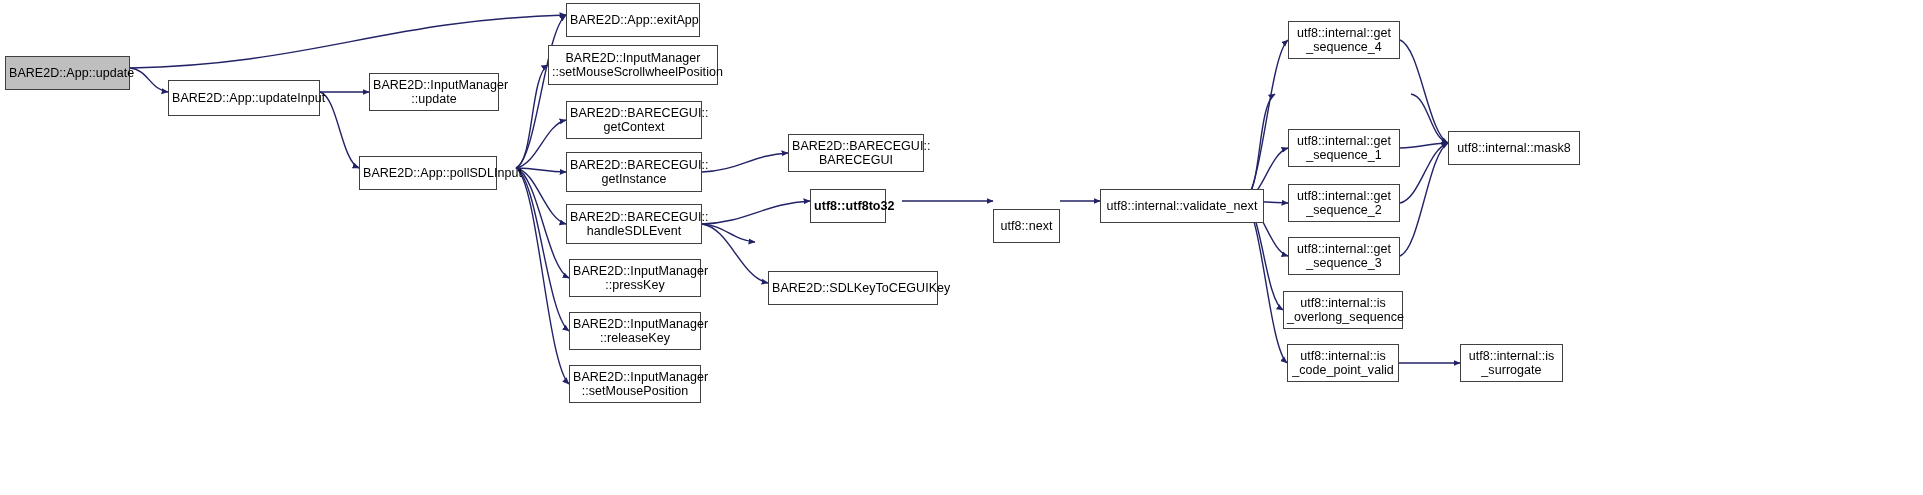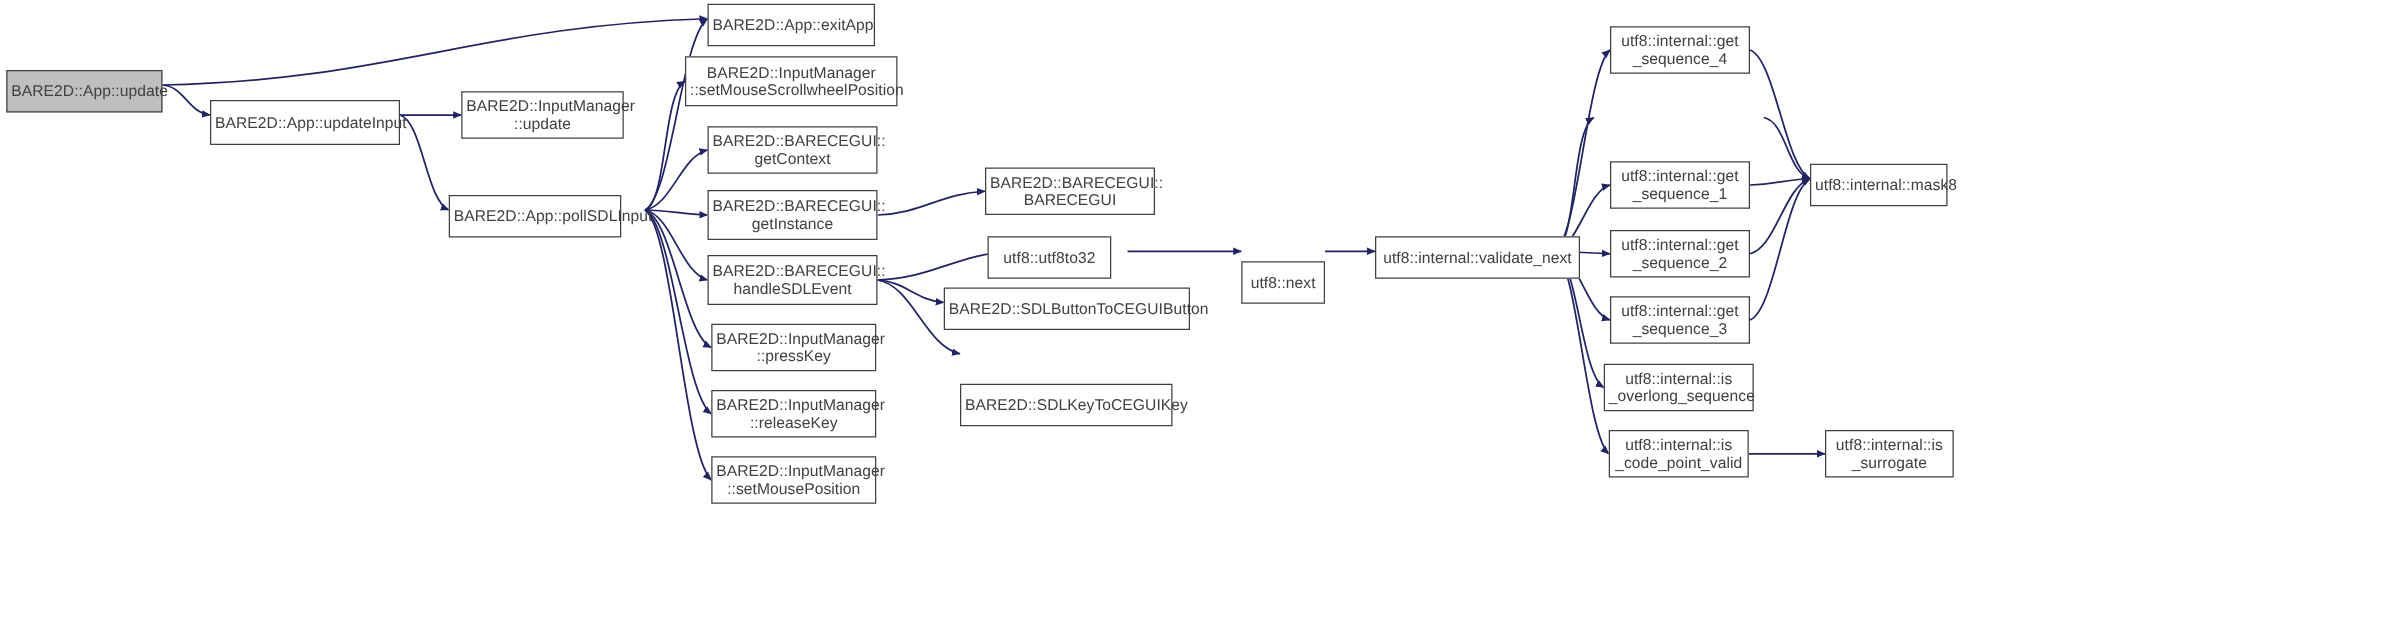--- a/index.html
+++ b/index.html
@@ -25,21 +25,21 @@
   }
   .node {
     position: absolute;
     box-sizing: border-box;
     display: flex;
     align-items: center;
     justify-content: center;
     text-align: center;
     background: #ffffff;
     border: 1px solid #404040;
-    color: #404040;
+    color: #000000;
     font-size: 12.5px;
     line-height: 14.5px;
     letter-spacing: 0.05px;
     white-space: pre-line;
     padding: 16px 3px;
     z-index: 5;
   }
   .node.root {
     background: #bfbfbf;
     border: 1px solid #404040;
@@ -104,33 +104,32 @@
     <div class="node" style="left: 566px; top: 204px; width: 136px; height: 40px;"><span>BARE2D::BARECEGUI::
 handleSDLEvent</span></div>
     <div class="node" style="left: 569px; top: 259px; width: 132px; height: 38px;"><span>BARE2D::InputManager
 ::pressKey</span></div>
     <div class="node" style="left: 569px; top: 312px; width: 132px; height: 38px;"><span>BARE2D::InputManager
 ::releaseKey</span></div>
     <div class="node" style="left: 569px; top: 365px; width: 132px; height: 38px;"><span>BARE2D::InputManager
 ::setMousePosition</span></div>
     <div class="node" style="left: 788px; top: 134px; width: 136px; height: 38px;"><span>BARE2D::BARECEGUI::
 BARECEGUI</span></div>
-    <div class="node" style="left: 790px; top: 189px; width: 99px; height: 24px;"><span>utf8::utf8to32</span></div>
-    <div class="node" style="left: 755px; top: 230px; width: 197px; height: 24px;"><span>BARE2D::SDLButtonToCEGUIButton</span></div>
-    <div class="node" style="left: 768px; top: 271px; width: 170px; height: 24px; margin-top: 36px;"><span>BARE2D::SDLKeyToCEGUIKey</span></div>
+    <div class="node" style="left: 810px; top: 189px; width: 76px; height: 24px; font-weight: bold;"><span>utf8::utf8to32</span></div>
+    <div class="node" style="left: 768px; top: 271px; width: 170px; height: 24px;"><span>BARE2D::SDLKeyToCEGUIKey</span></div>
     <div class="node" style="left: 993px; top: 189px; width: 67px; height: 24px; margin-top: 20px;"><span>utf8::next</span></div>
     <div class="node" style="left: 1100px; top: 189px; width: 164px; height: 24px;"><span>utf8::internal::validate_next</span></div>
     <div class="node" style="left: 1288px; top: 21px; width: 112px; height: 38px;"><span>utf8::internal::get
 _sequence_4</span></div>
     <div class="node" style="left: 1288px; top: 129px; width: 112px; height: 38px;"><span>utf8::internal::get
 _sequence_1</span></div>
     <div class="node" style="left: 1288px; top: 184px; width: 112px; height: 38px;"><span>utf8::internal::get
 _sequence_2</span></div>
     <div class="node" style="left: 1288px; top: 237px; width: 112px; height: 38px;"><span>utf8::internal::get
 _sequence_3</span></div>
     <div class="node" style="left: 1283px; top: 291px; width: 120px; height: 38px;"><span>utf8::internal::is
 _overlong_sequence</span></div>
     <div class="node" style="left: 1287px; top: 344px; width: 112px; height: 38px;"><span>utf8::internal::is
 _code_point_valid</span></div>
-    <div class="node" style="left: 1448px; top: 131px; width: 110px; height: 24px; justify-content: flex-end;"><span>utf8::internal::mask8</span></div>
+    <div class="node" style="left: 1448px; top: 131px; width: 132px; height: 24px; justify-content: flex-end;"><span>utf8::internal::mask8</span></div>
     <div class="node" style="left: 1460px; top: 344px; width: 103px; height: 38px;"><span>utf8::internal::is
 _surrogate</span></div>
   </div>
 
 </body></html>

